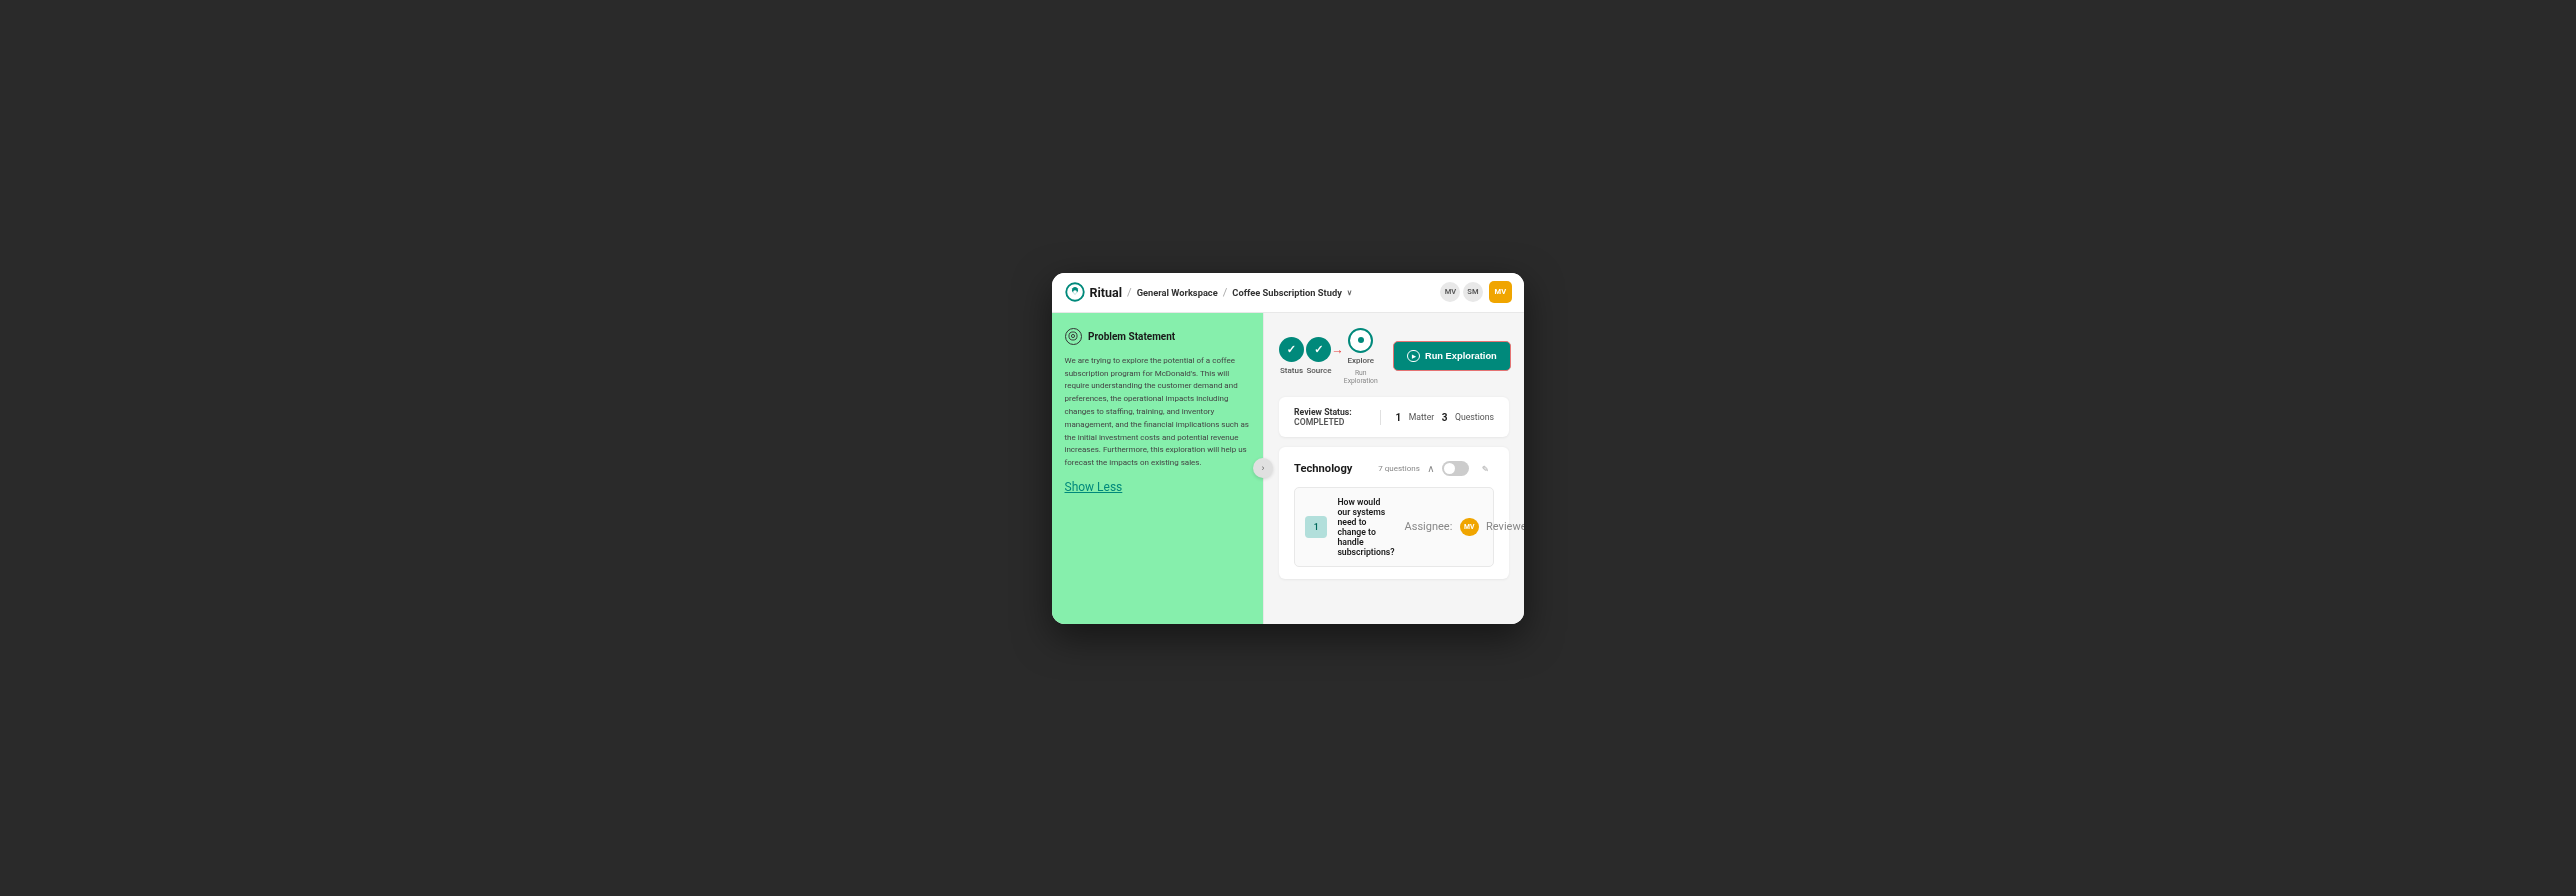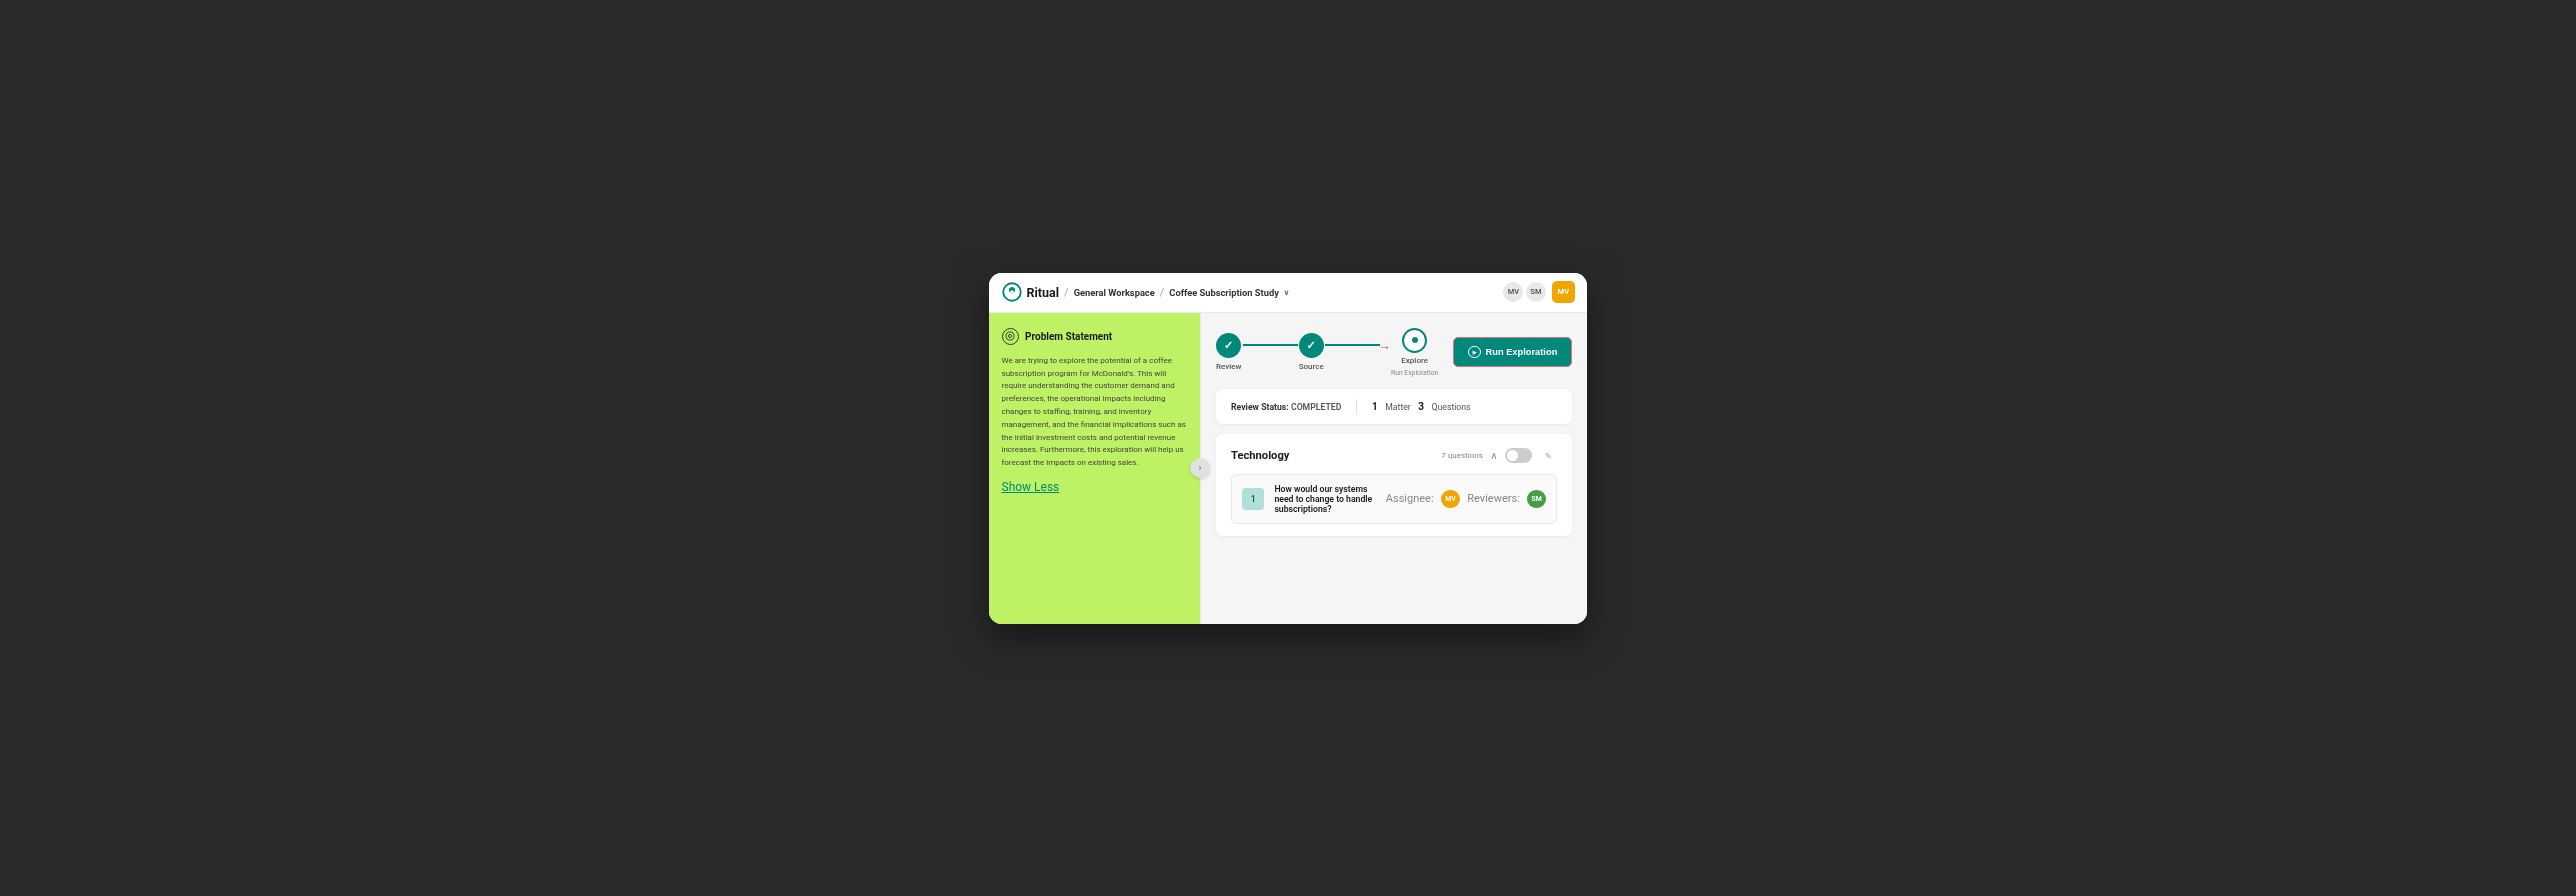--- a/index.html
+++ b/index.html
@@ -7,21 +7,21 @@
       background: #2a2a2a;
       display: flex;
       align-items: center;
       justify-content: center;
       min-height: 100vh;
       font-family: -apple-system, BlinkMacSystemFont, 'Segoe UI', Roboto, sans-serif;
     }
     .app-container {
       background: #f0f0f0;
       border-radius: 12.5px;
-      width: 598px;
+      width: 472px;
       min-height: 349px;
       overflow: hidden;
       box-shadow: 0 12.5px 37px rgba(0,0,0,0.5);
     }
     
     .header {
       background: #ffffff;
       height: 40px;
       display: flex;
       align-items: center;
@@ -103,21 +103,21 @@
     }
     
     .main-layout {
       display: flex;
       height: calc(100% - 40px);
     }
     
     .sidebar {
       width: 212px;
       min-width: 212px;
-      background: #bef264;
+      background: #86efac;
       border-right: 0.6px solid #e8e8e8;
       padding: 15px 12.5px;
       position: relative;
       min-height: 311px;
     }
     .sidebar-header {
       display: flex;
       align-items: center;
       gap: 6.2px;
       margin-bottom: 10px;
@@ -484,21 +484,21 @@
 
     <div class="content-area">
 
       <div class="progress-section">
         <div class="steps-container">
 
           <div class="step">
             <div class="step-circle completed">
               <span>✓</span>
             </div>
-            <span class="step-label">Review</span>
+            <span class="step-label">Status</span>
           </div>
 
           <div class="step-line"></div>
 
           <div class="step">
             <div class="step-circle completed">
               <span>✓</span>
             </div>
             <span class="step-label">Source</span>
           </div>

